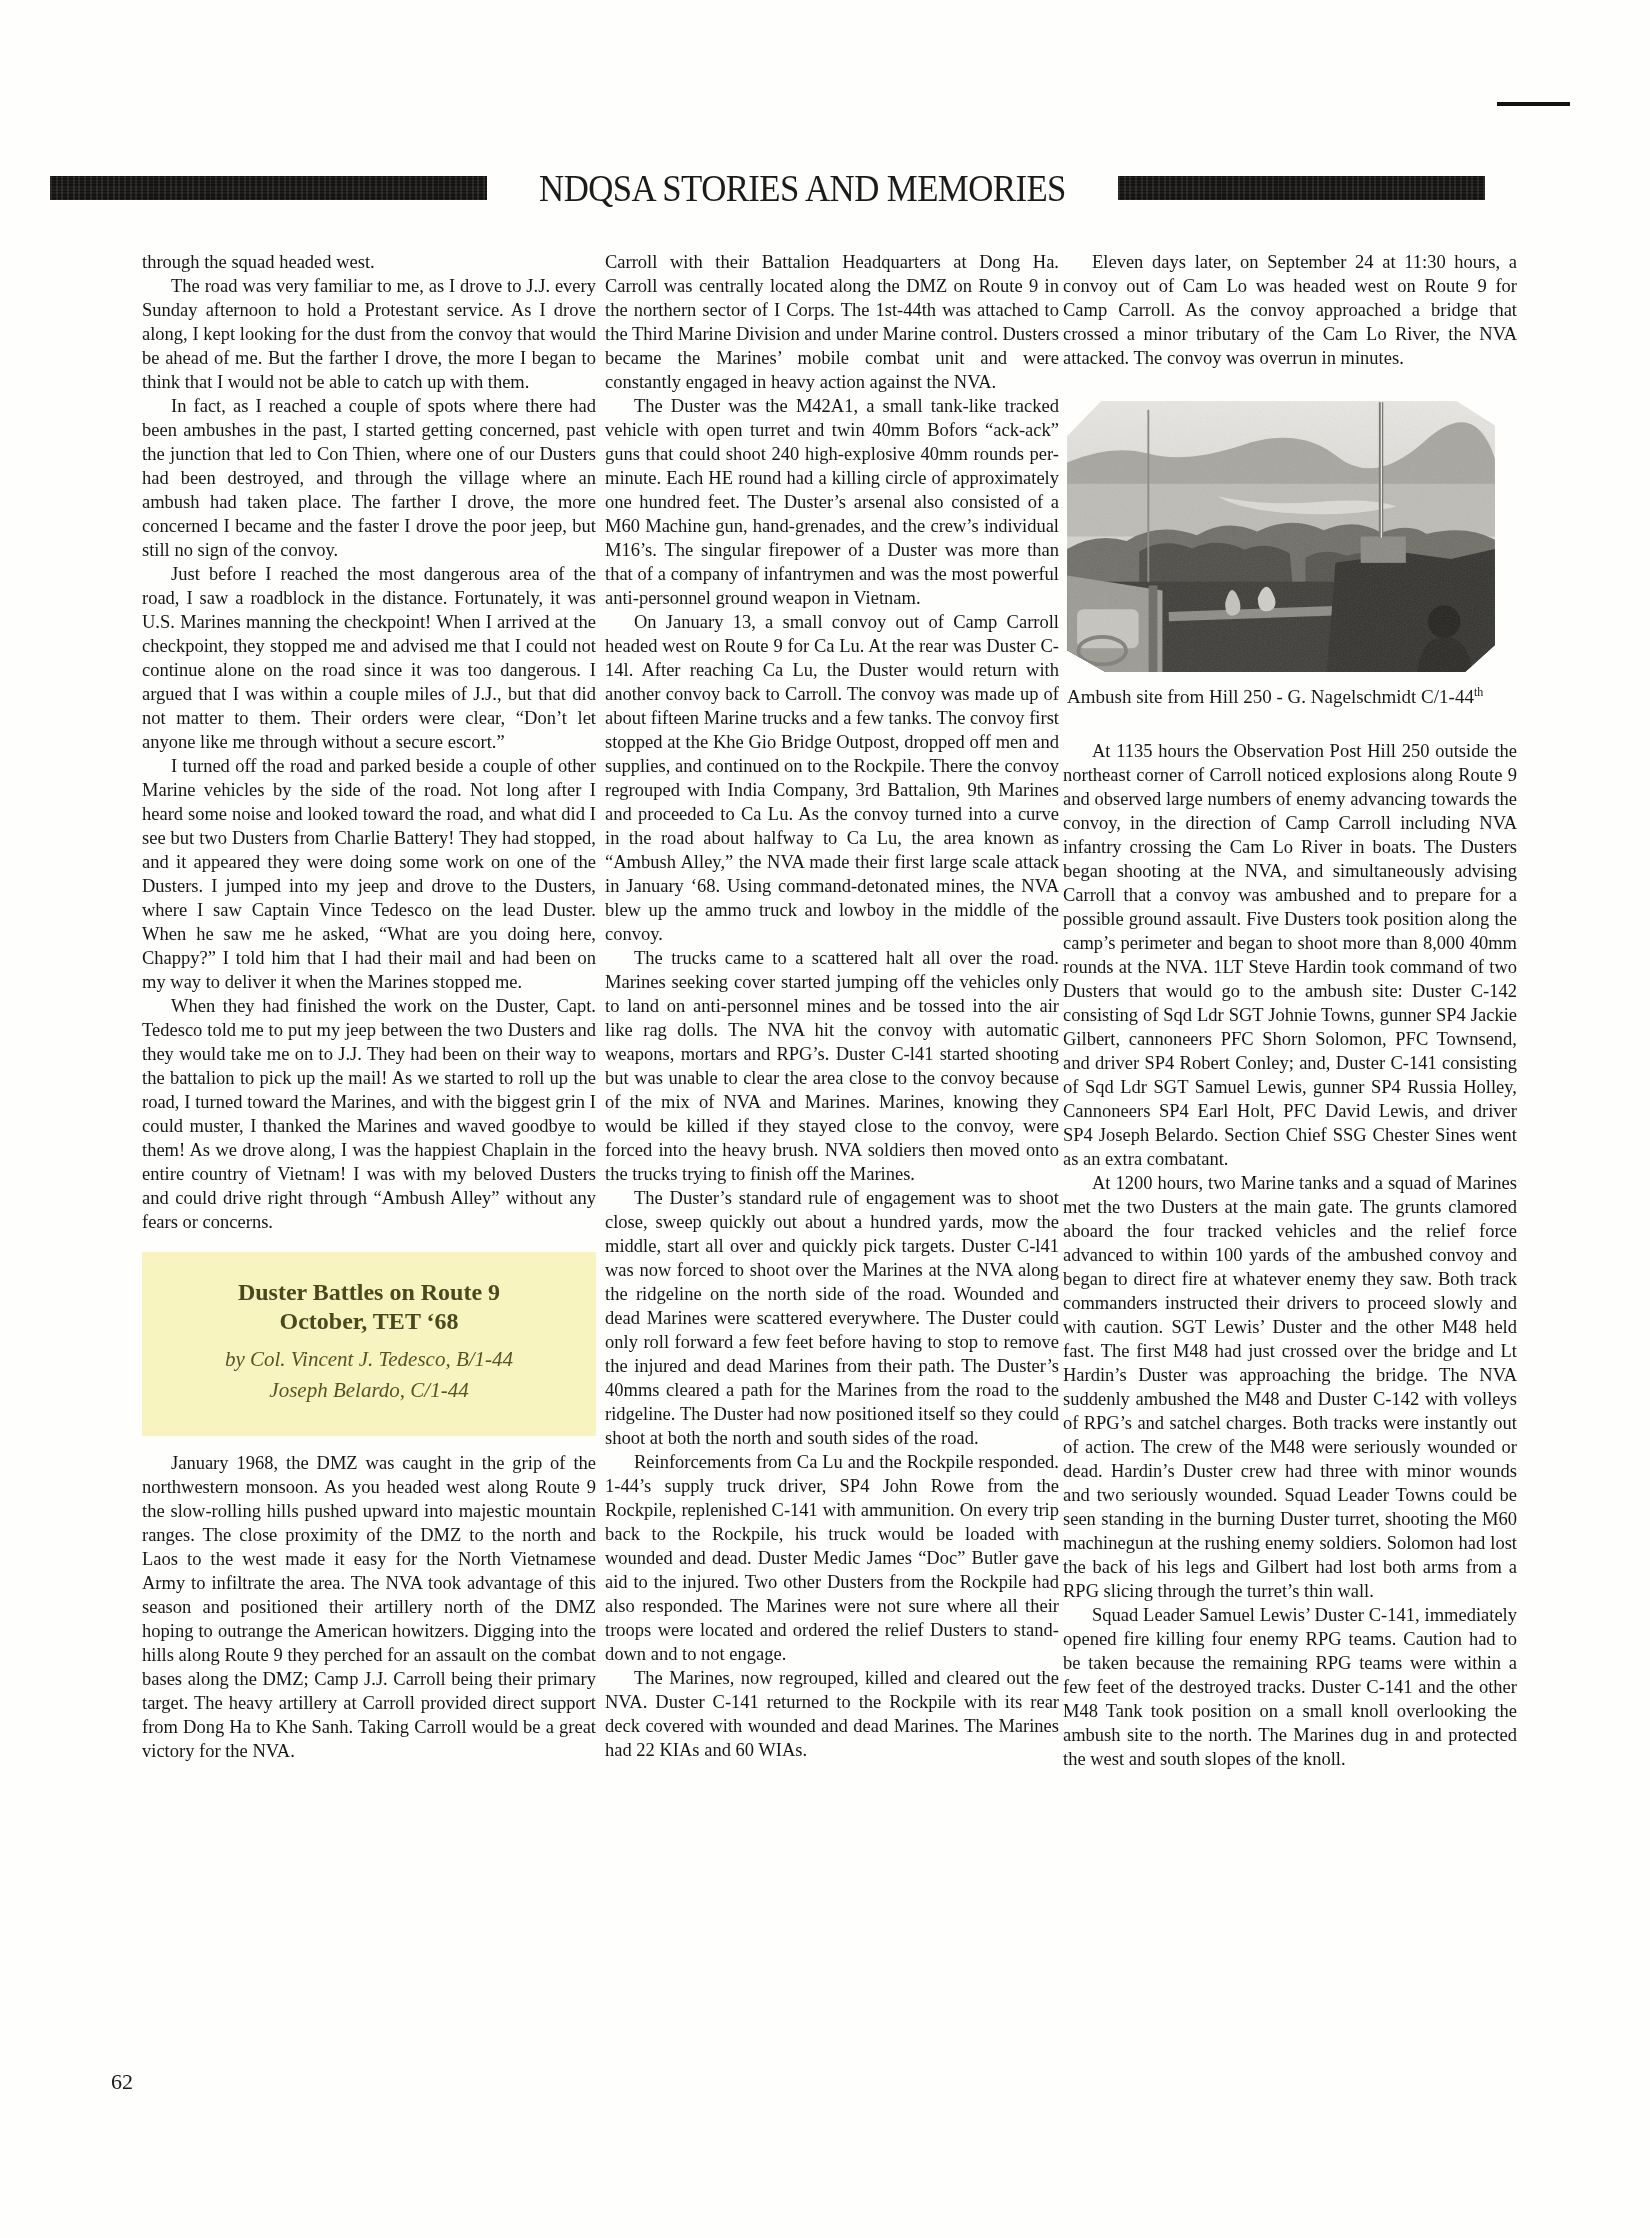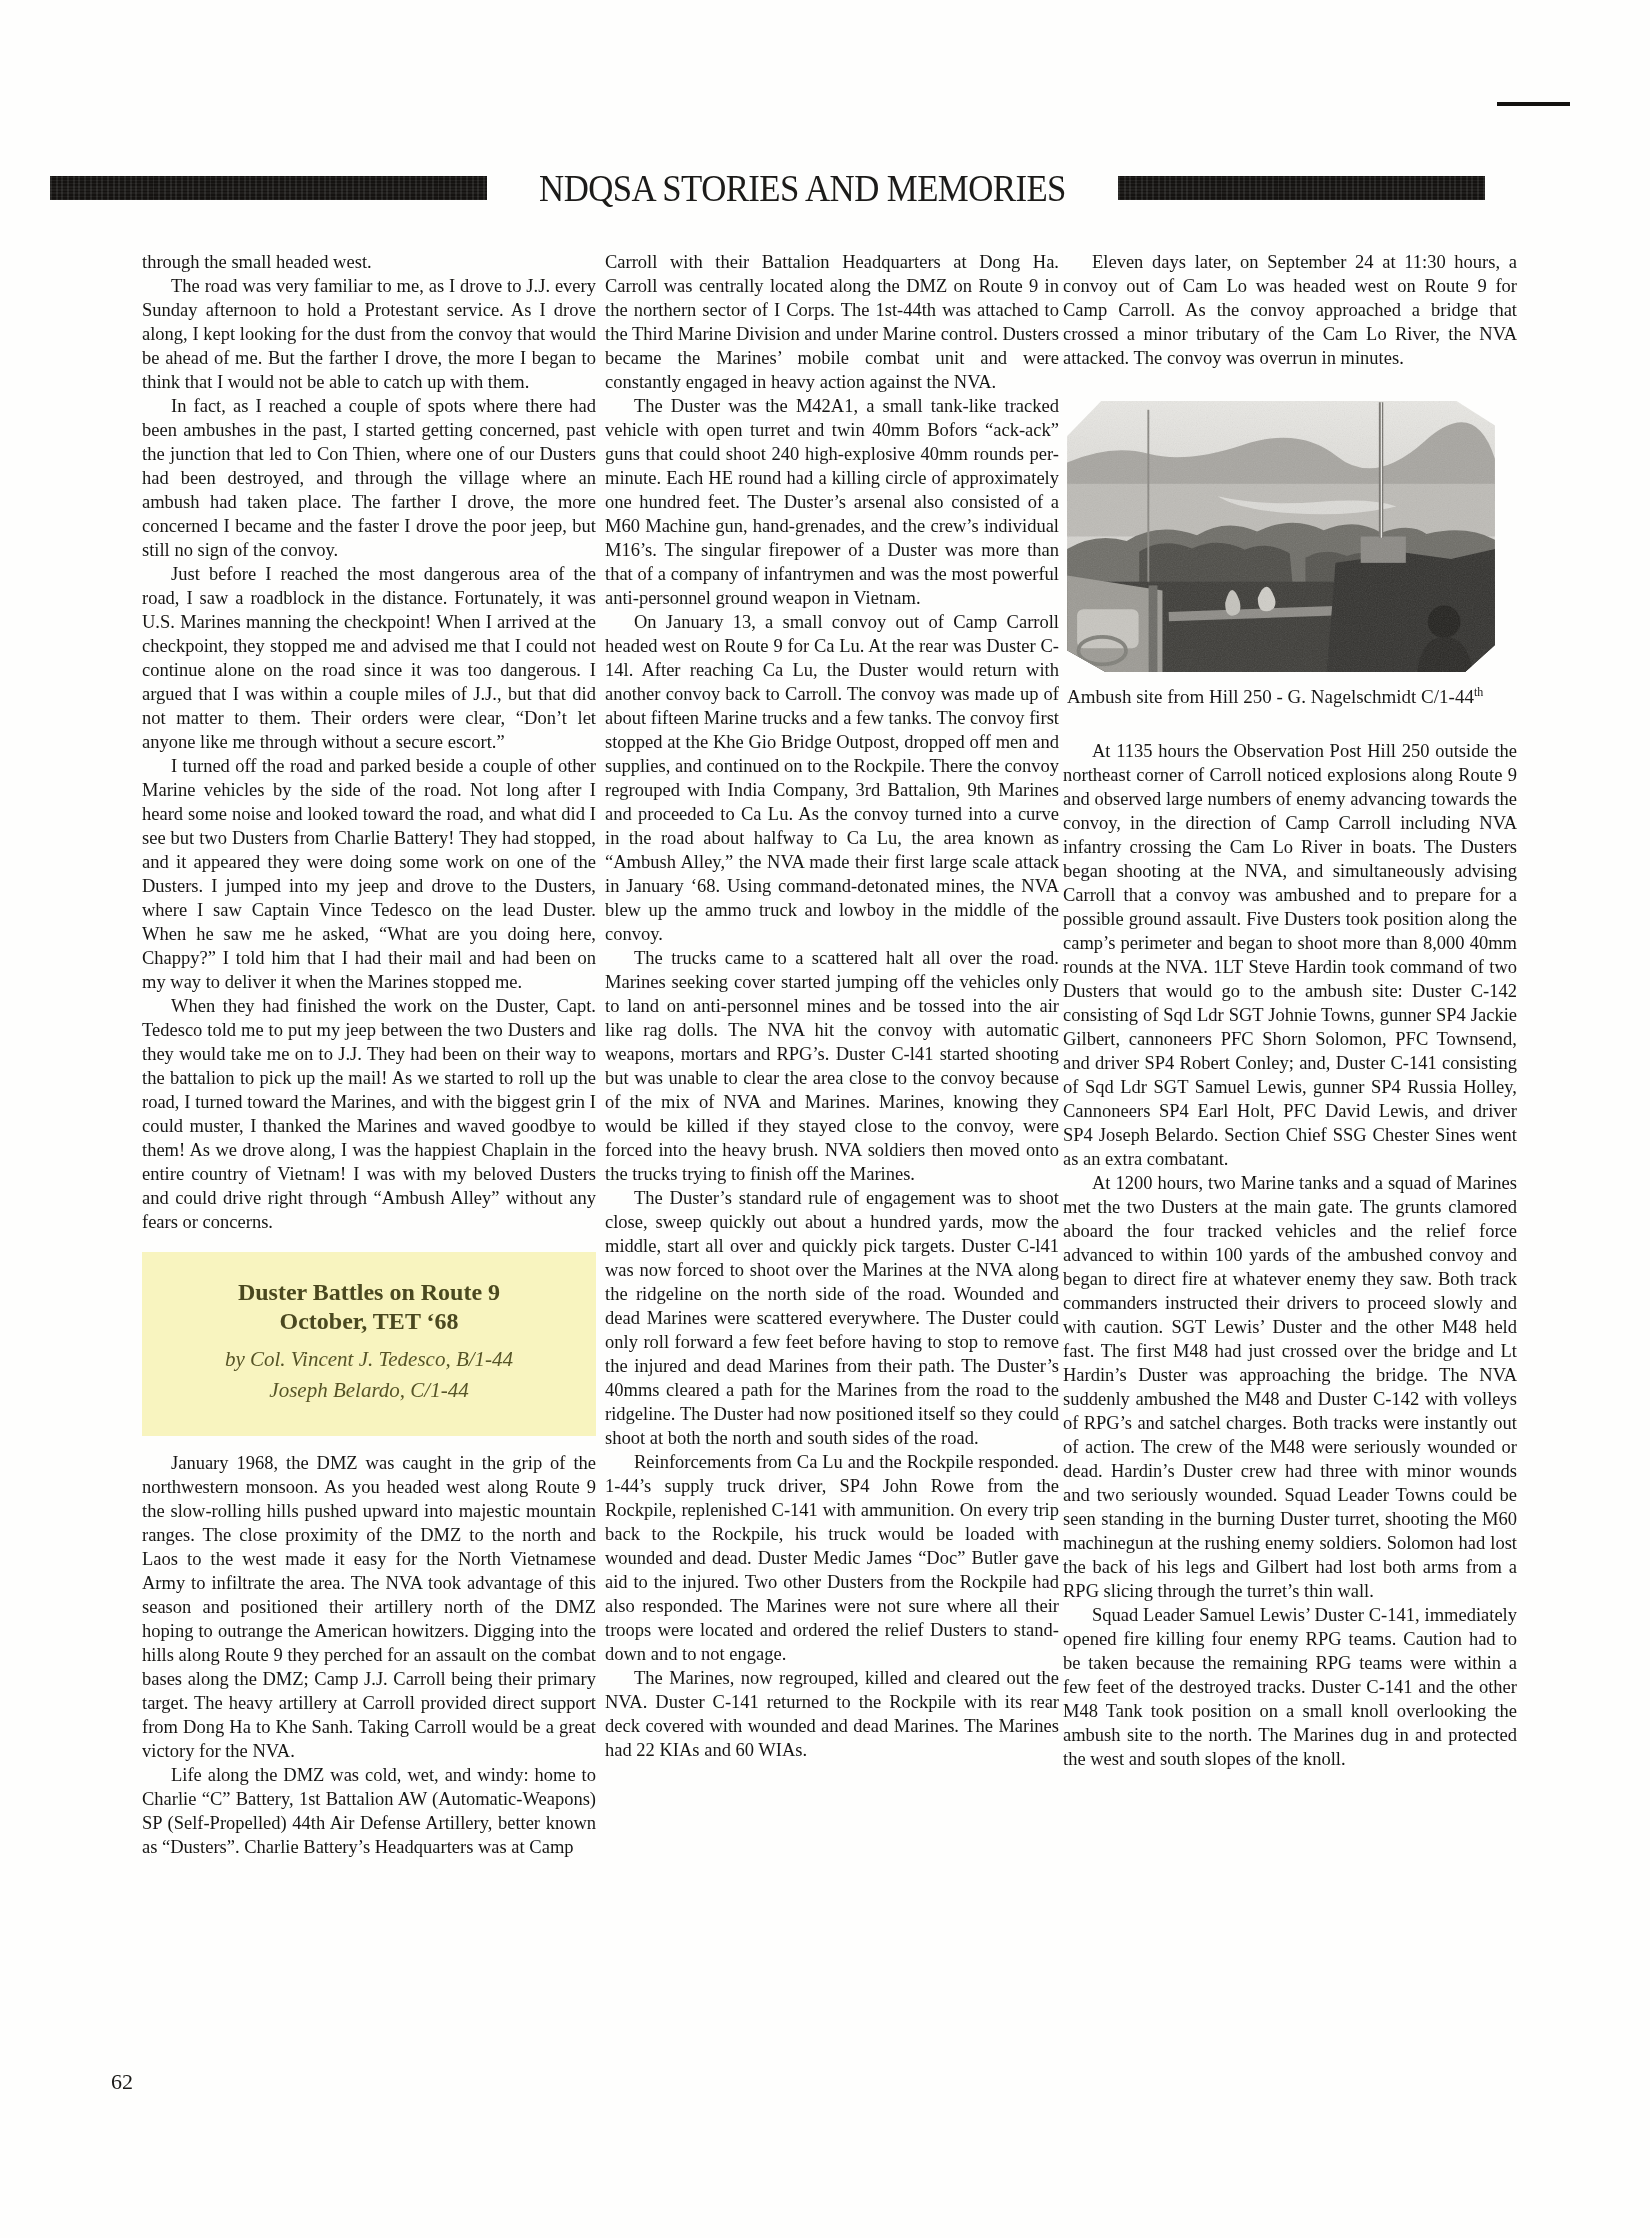--- a/index.html
+++ b/index.html
@@ -90,38 +90,37 @@
   <div class="top-right-rule"></div>
 
   <header class="masthead">
     <div class="bar bar-left"></div>
     <h1 class="masthead-title">NDQSA STORIES AND MEMORIES</h1>
     <div class="bar bar-right"></div>
   </header>
 
   <section class="col col1">
     <div>
-        <p class="para cont">through the small headed west.</p>
+        <p class="para cont">through the squad headed west.</p>
         <p class="para">The road was very familiar to me, as I drove to J.J. every Sunday afternoon to hold a Protestant service. As I drove along, I kept looking for the dust from the convoy that would be ahead of me. But the farther I drove, the more I began to think that I would not be able to catch up with them.</p>
         <p class="para">In fact, as I reached a couple of spots where there had been ambushes in the past, I started getting concerned, past the junction that led to Con Thien, where one of our Dusters had been destroyed, and through the village where an ambush had taken place. The farther I drove, the more concerned I became and the faster I drove the poor jeep, but still no sign of the convoy.</p>
         <p class="para">Just before I reached the most dangerous area of the road, I saw a roadblock in the distance. Fortunately, it was U.S. Marines manning the checkpoint! When I arrived at the checkpoint, they stopped me and advised me that I could not continue alone on the road since it was too dangerous. I argued that I was within a couple miles of J.J., but that did not matter to them. Their orders were clear, “Don’t let anyone like me through without a secure escort.”</p>
         <p class="para">I turned off the road and parked beside a couple of other Marine vehicles by the side of the road. Not long after I heard some noise and looked toward the road, and what did I see but two Dusters from Charlie Battery! They had stopped, and it appeared they were doing some work on one of the Dusters. I jumped into my jeep and drove to the Dusters, where I saw Captain Vince Tedesco on the lead Duster. When he saw me he asked, “What are you doing here, Chappy?” I told him that I had their mail and had been on my way to deliver it when the Marines stopped me.</p>
         <p class="para">When they had finished the work on the Duster, Capt. Tedesco told me to put my jeep between the two Dusters and they would take me on to J.J. They had been on their way to the battalion to pick up the mail! As we started to roll up the road, I turned toward the Marines, and with the biggest grin I could muster, I thanked the Marines and waved goodbye to them! As we drove along, I was the happiest Chaplain in the entire country of Vietnam! I was with my beloved Dusters and could drive right through “Ambush Alley” without any fears or concerns.</p>
       </div>
 
     <aside class="feature-box">
       <h2 class="fb-title">Duster Battles on Route 9</h2>
       <h2 class="fb-title">October, TET ‘68</h2>
       <p class="fb-byline">by Col. Vincent J. Tedesco, B/1-44</p>
       <p class="fb-byline">Joseph Belardo, C/1-44</p>
     </aside>
 
     <div>
         <p class="para">January 1968, the DMZ was caught in the grip of the northwestern monsoon. As you headed west along Route 9 the slow-rolling hills pushed upward into majestic mountain ranges. The close proximity of the DMZ to the north and Laos to the west made it easy for the North Vietnamese Army to infiltrate the area. The NVA took advantage of this season and positioned their artillery north of the DMZ hoping to outrange the American howitzers. Digging into the hills along Route 9 they perched for an assault on the combat bases along the DMZ; Camp J.J. Carroll being their primary target. The heavy artillery at Carroll provided direct support from Dong Ha to Khe Sanh. Taking Carroll would be a great victory for the NVA.</p>
-        <p class="para">Life along the DMZ was cold, wet, and windy: home to Charlie “C” Battery, 1st Battalion AW (Automatic-Weapons) SP (Self-Propelled) 44th Air Defense Artillery, better known as “Dusters”. Charlie Battery’s Headquarters was at Camp</p>
       </div>
   </section>
 
   <section class="col col2">
     <div>
         <p class="para cont">Carroll with their Battalion Headquarters at Dong Ha. Carroll was centrally located along the DMZ on Route 9 in the northern sector of I Corps. The 1st-44th was attached to the Third Marine Division and under Marine control. Dusters became the Marines’ mobile combat unit and were constantly engaged in heavy action against the NVA.</p>
         <p class="para">The Duster was the M42A1, a small tank-like tracked vehicle with open turret and twin 40mm Bofors “ack-ack” guns that could shoot 240 high-explosive 40mm rounds per-minute. Each HE round had a killing circle of approximately one hundred feet. The Duster’s arsenal also consisted of a M60 Machine gun, hand-grenades, and the crew’s individual M16’s. The singular firepower of a Duster was more than that of a company of infantrymen and was the most powerful anti-personnel ground weapon in Vietnam.</p>
         <p class="para">On January 13, a small convoy out of Camp Carroll headed west on Route 9 for Ca Lu. At the rear was Duster C-14l. After reaching Ca Lu, the Duster would return with another convoy back to Carroll. The convoy was made up of about fifteen Marine trucks and a few tanks. The convoy first stopped at the Khe Gio Bridge Outpost, dropped off men and supplies, and continued on to the Rockpile. There the convoy regrouped with India Company, 3rd Battalion, 9th Marines and proceeded to Ca Lu. As the convoy turned into a curve in the road about halfway to Ca Lu, the area known as “Ambush Alley,” the NVA made their first large scale attack in January ‘68. Using command-detonated mines, the NVA blew up the ammo truck and lowboy in the middle of the convoy.</p>
         <p class="para">The trucks came to a scattered halt all over the road. Marines seeking cover started jumping off the vehicles only to land on anti-personnel mines and be tossed into the air like rag dolls. The NVA hit the convoy with automatic weapons, mortars and RPG’s. Duster C-l41 started shooting but was unable to clear the area close to the convoy because of the mix of NVA and Marines. Marines, knowing they would be killed if they stayed close to the convoy, were forced into the heavy brush. NVA soldiers then moved onto the trucks trying to finish off the Marines.</p>
         <p class="para">The Duster’s standard rule of engagement was to shoot close, sweep quickly out about a hundred yards, mow the middle, start all over and quickly pick targets. Duster C-l41 was now forced to shoot over the Marines at the NVA along the ridgeline on the north side of the road. Wounded and dead Marines were scattered everywhere. The Duster could only roll forward a few feet before having to stop to remove the injured and dead Marines from their path. The Duster’s 40mms cleared a path for the Marines from the road to the ridgeline. The Duster had now positioned itself so they could shoot at both the north and south sides of the road.</p>

